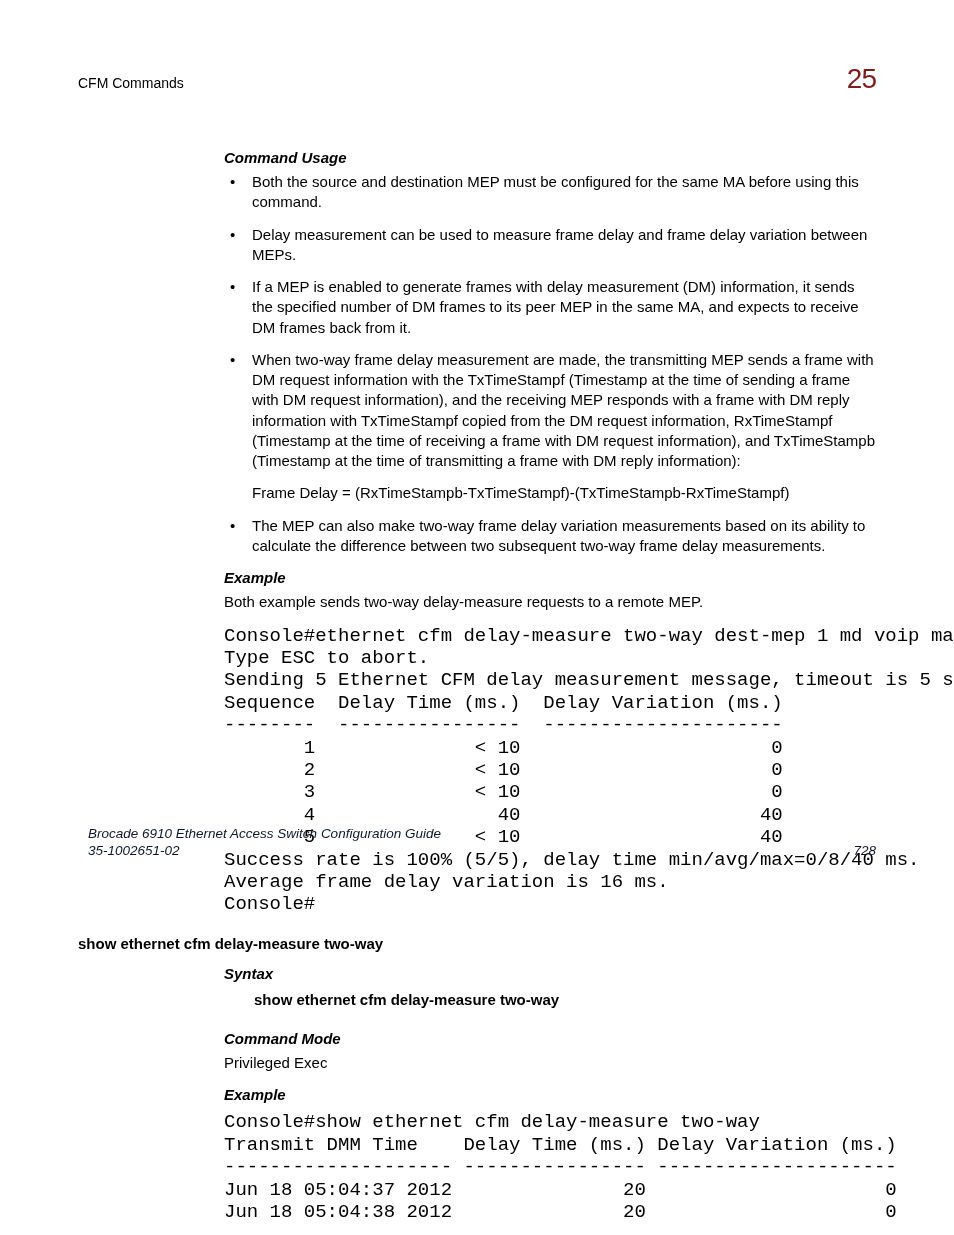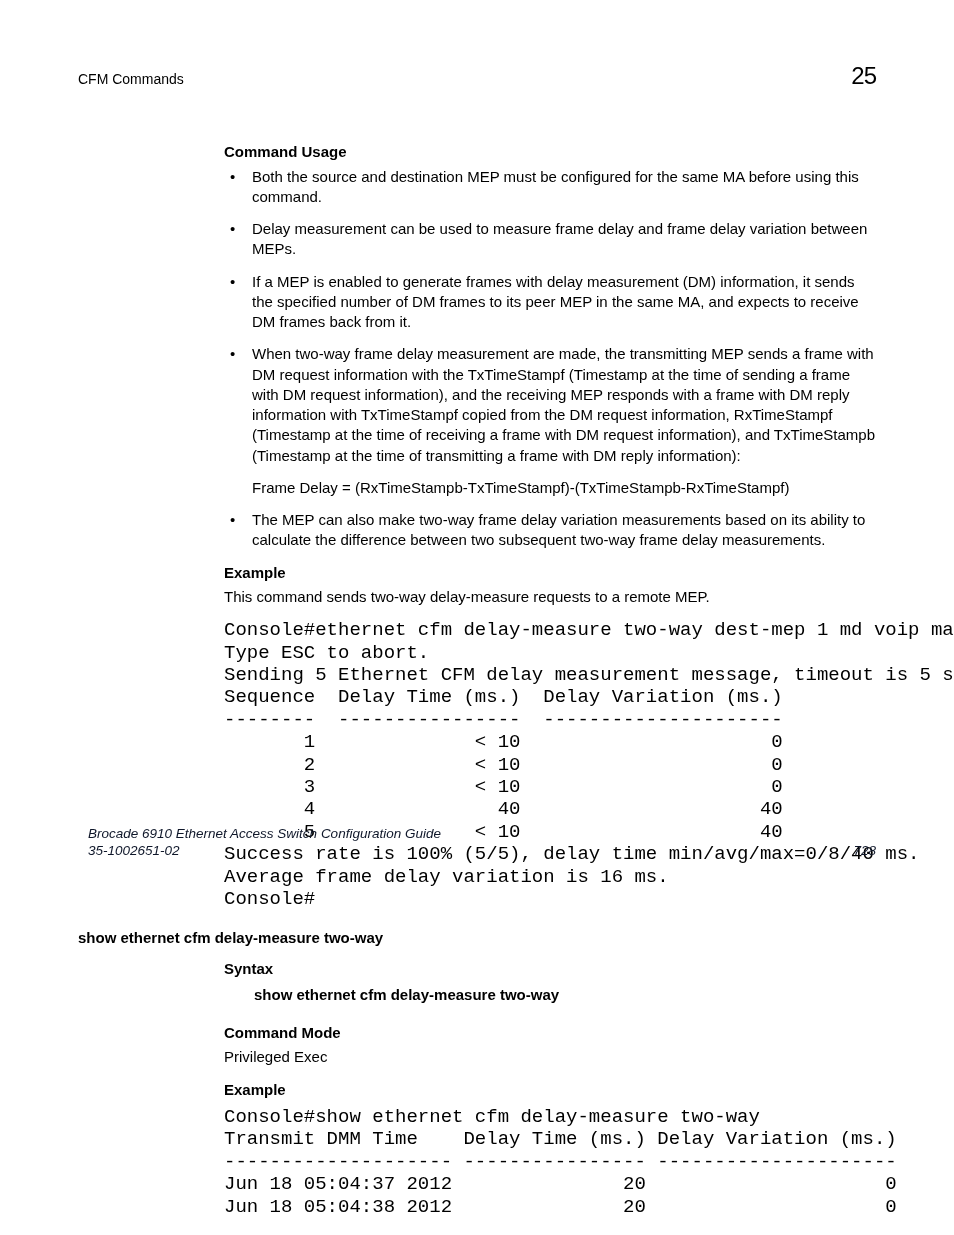--- a/index.html
+++ b/index.html
@@ -26,34 +26,35 @@
     justify-content: space-between;
     align-items: baseline;
     margin-bottom: 50px;
   }
   .header-left {
     font-size: 14px;
     font-weight: 400;
     color: #000;
   }
   .header-right {
-    font-size: 24px;
+    font-size: 28px;
     font-weight: 400;
-    color: #000000;
+    color: #7f1d1d;
     font-family: Arial, Helvetica, sans-serif;
     letter-spacing: -1px;
   }
   .content {
     margin-left: 146px;
     margin-right: 0;
   }
   .section-title {
     font-weight: 700;
     font-size: 15px;
     margin: 8px 0 4px 0;
+    font-style: italic;
   }
   ul.bullets {
     list-style: none;
     padding: 0;
     margin: 0 0 12px 0;
   }
   ul.bullets > li {
     position: relative;
     padding-left: 28px;
     margin-bottom: 12px;
@@ -128,21 +129,21 @@
       <li>Delay measurement can be used to measure frame delay and frame delay variation between MEPs.</li>
       <li>If a MEP is enabled to generate frames with delay measurement (DM) information, it sends the specified number of DM frames to its peer MEP in the same MA, and expects to receive DM frames back from it.</li>
       <li>
         <span>When two-way frame delay measurement are made, the transmitting MEP sends a frame with DM request information with the TxTimeStampf (Timestamp at the time of sending a frame with DM request information), and the receiving MEP responds with a frame with DM reply information with TxTimeStampf copied from the DM request information, RxTimeStampf (Timestamp at the time of receiving a frame with DM request information), and TxTimeStampb (Timestamp at the time of transmitting a frame with DM reply information):</span>
         <div class="li-sub">Frame Delay = (RxTimeStampb-TxTimeStampf)-(TxTimeStampb-RxTimeStampf)</div>
       </li>
       <li>The MEP can also make two-way frame delay variation measurements based on its ability to calculate the difference between two subsequent two-way frame delay measurements.</li>
     </ul>
 
     <p class="section-title">Example</p>
-    <p class="body-para">This command sends two-way delay-measure requests to a remote MEP.</p>
+    <p class="body-para">Both example sends two-way delay-measure requests to a remote MEP.</p>
     <pre class="code">Console#ethernet cfm delay-measure two-way dest-mep 1 md voip ma rd
 Type ESC to abort.
 Sending 5 Ethernet CFM delay measurement message, timeout is 5 sec.
 Sequence  Delay Time (ms.)  Delay Variation (ms.)
 --------  ----------------  ---------------------
        1              &lt; 10                      0
        2              &lt; 10                      0
        3              &lt; 10                      0
        4                40                     40
        5              &lt; 10                     40

